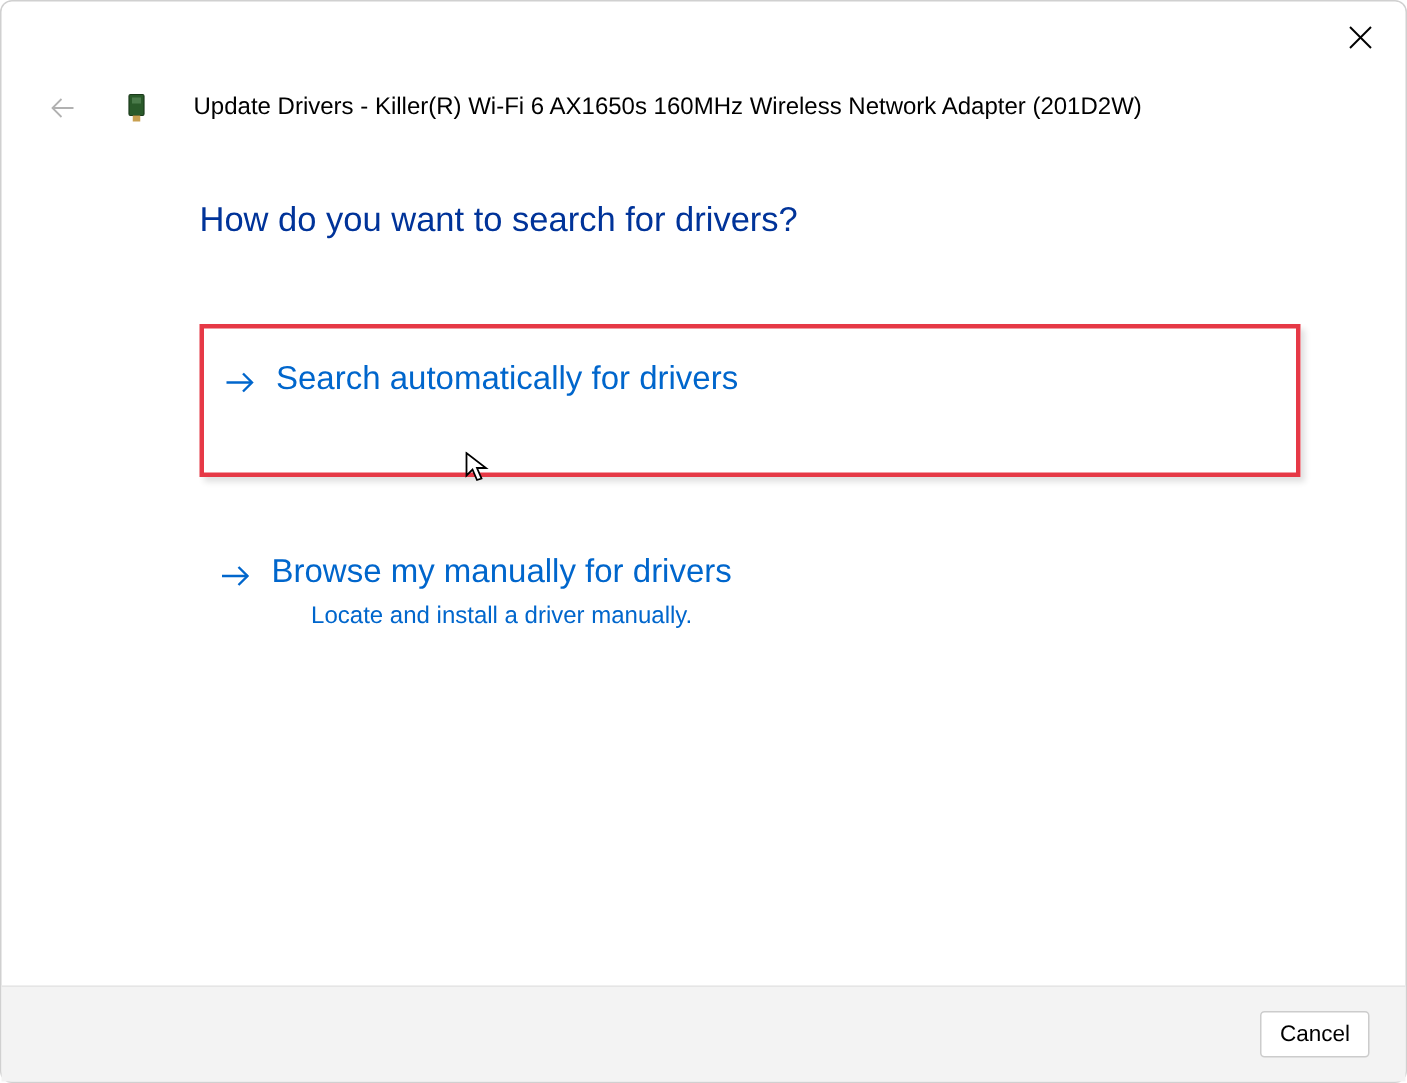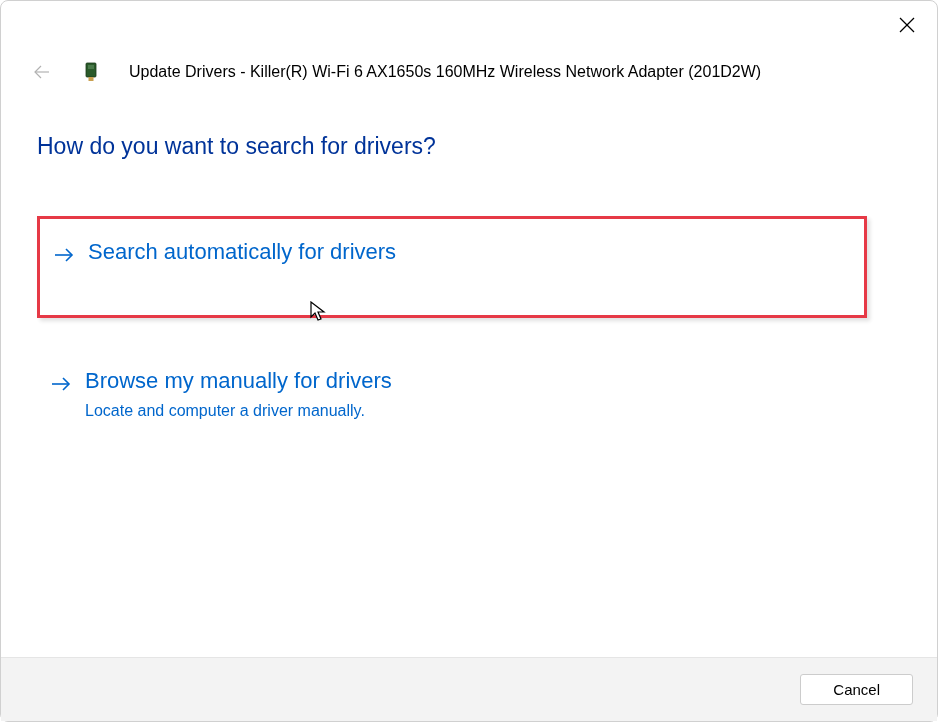--- a/index.html
+++ b/index.html
@@ -61,22 +61,23 @@
       display: flex;
       align-items: center;
       justify-content: center;
     }
     .header-title {
       font-size: 16px;
       color: #000000;
       font-weight: 400;
     }
     .content {
-      padding: 50px 70px 0 36px;
+      padding: 50px 70px 0 100px;
       flex: 1;
+      margin-left: 32px;
     }
     .question {
       font-size: 23px;
       color: #003399;
       font-weight: 400;
       margin-bottom: 56px;
     }
     .option {
       display: flex;
       align-items: flex-start;
@@ -99,20 +100,21 @@
       margin-top: 6px;
       flex-shrink: 0;
     }
     .option-arrow svg {
       stroke: #0066cc;
     }
     .option-text {
       display: flex;
       flex-direction: column;
       gap: 6px;
+      align-items: center;
     }
     .option-title {
       font-size: 22px;
       color: #0066cc;
       font-weight: 400;
     }
     .option-desc {
       font-size: 16px;
       color: #0066cc;
       font-weight: 400;
@@ -124,21 +126,21 @@
       background: #f3f3f3;
       border-top: 1px solid #e5e5e5;
       display: flex;
       align-items: center;
       justify-content: flex-end;
       padding: 0 24px;
     }
     .cancel-btn {
       background: #ffffff;
       border: 1px solid #cccccc;
-      padding: 6px 32px;
+      padding: 6px 12px;
       font-size: 15px;
       font-family: inherit;
       cursor: pointer;
       border-radius: 3px;
     }
     .cursor {
       position: absolute;
       left: 309px;
       top: 300px;
       pointer-events: none;
@@ -190,21 +192,21 @@
 
     <div class="option">
       <div class="option-arrow">
         <svg width="20" height="16" viewBox="0 0 20 16" fill="none" stroke-width="1.6">
           <line x1="1" y1="8" x2="18" y2="8"></line>
           <polyline points="12,2 18,8 12,14"></polyline>
         </svg>
       </div>
       <div class="option-text">
         <div class="option-title">Browse my manually for drivers</div>
-        <div class="option-desc">Locate and computer a driver manually.</div>
+        <div class="option-desc">Locate and install a driver manually.</div>
       </div>
     </div>
   </div>
 
   <div class="footer">
     <button class="cancel-btn">Cancel</button>
   </div>
 
   <div class="cursor">
     <svg width="18" height="22" viewBox="0 0 18 22">

